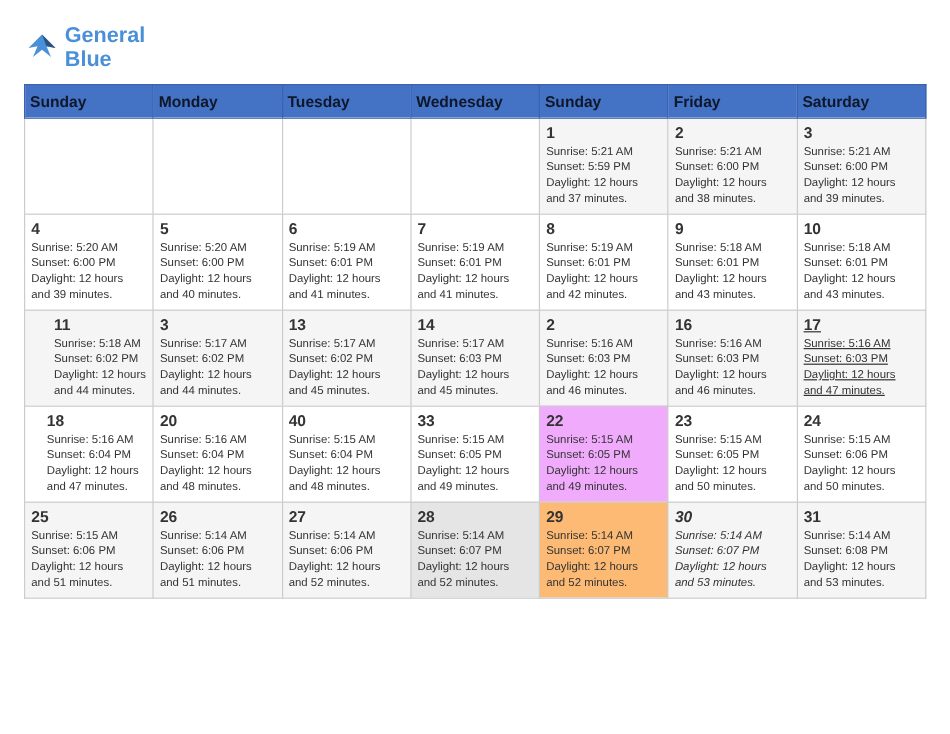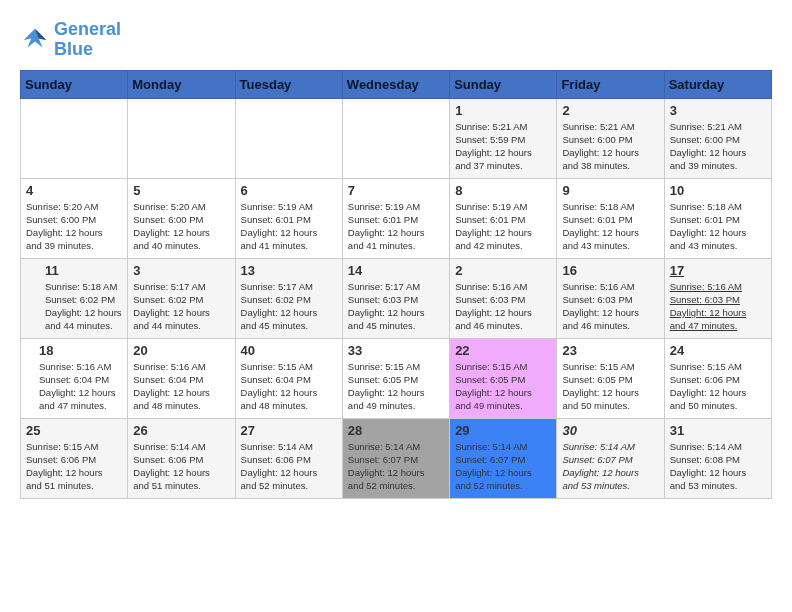--- a/index.html
+++ b/index.html
@@ -319,28 +319,28 @@
 Daylight: 12 hours
 and 51 minutes.</div>
         </td>
         <td style="background: rgb(245, 245, 245);">
           <span class="day-number">27</span>
           <div class="day-info" style="white-space: pre-line;">Sunrise: 5:14 AM
 Sunset: 6:06 PM
 Daylight: 12 hours
 and 52 minutes.</div>
         </td>
-        <td style="background: #a3a3a3;">
+        <td style="background: #e5e5e5;">
           <span class="day-number">28</span>
           <div class="day-info" style="white-space: pre-line;">Sunrise: 5:14 AM
 Sunset: 6:07 PM
 Daylight: 12 hours
 and 52 minutes.</div>
         </td>
-        <td style="background: #3b82f6;">
+        <td style="background: #fdba74;">
           <span class="day-number">29</span>
           <div class="day-info" style="white-space: pre-line;">Sunrise: 5:14 AM
 Sunset: 6:07 PM
 Daylight: 12 hours
 and 52 minutes.</div>
         </td>
         <td style="background: rgb(245, 245, 245); font-style: italic;">
           <span class="day-number">30</span>
           <div class="day-info" style="white-space: pre-line;">Sunrise: 5:14 AM
 Sunset: 6:07 PM

